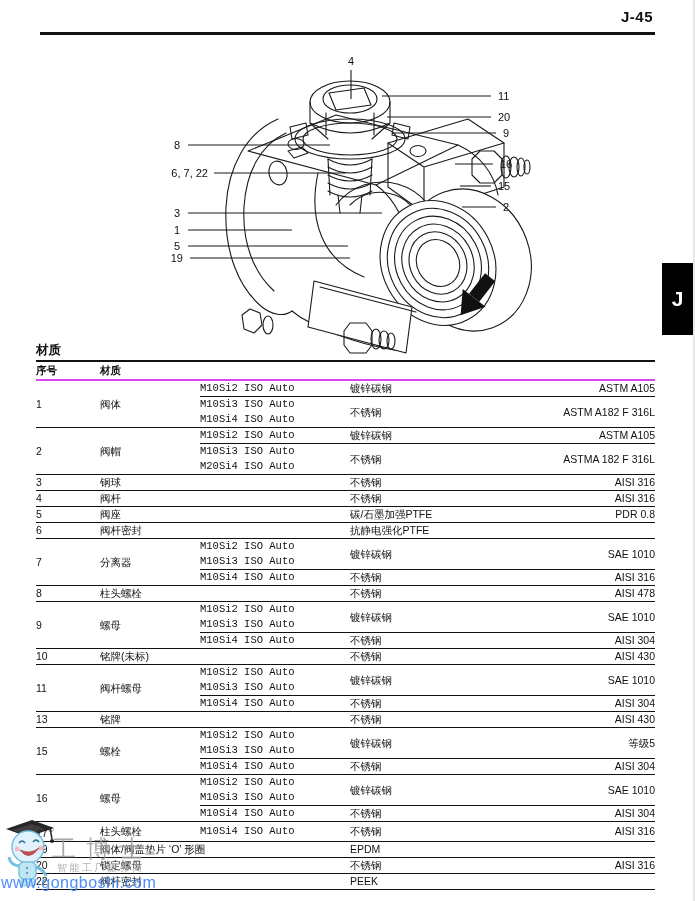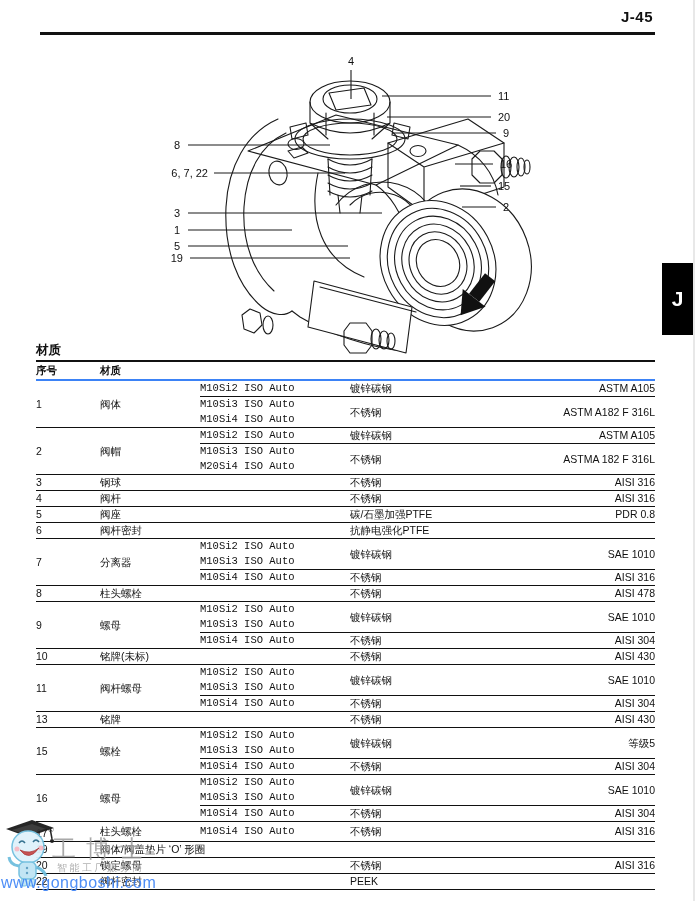--- a/index.html
+++ b/index.html
@@ -11,21 +11,21 @@
   
   .j-tab{position:absolute;right:0;top:263px;width:31px;height:72px;background:#000;color:#fff;
          font-weight:bold;font-size:21px;display:flex;align-items:center;justify-content:center;}
   
   .diagram{position:absolute;left:150px;top:55px;width:410px;height:305px;}
   .diagram svg{display:block;}
   text.co{font-size:11px;fill:#111;font-family:"Liberation Sans",sans-serif;}
   
   .materials{position:absolute;left:36px;top:343px;width:619px;font-size:10.5px;line-height:15px;}
   .materials-title{font-weight:bold;font-size:12.5px;line-height:14px;padding-bottom:3px;border-bottom:2.5px solid #111;}
-  .thead{display:flex;align-items:center;height:17px;border-bottom:2px solid #3b82f6;font-weight:bold;}
+  .thead{display:flex;align-items:center;height:17px;border-bottom:2px solid #d946ef;font-weight:bold;}
   .h-no{width:64px;flex:0 0 64px;}
   .h-part{width:250px;flex:0 0 250px;}
   .h-mat{flex:1;}
   .rowwrap{border-bottom:1.5px solid #111;}
   .trow{display:flex;align-items:center;}
   .c-no{width:64px;flex:0 0 64px;}
   .c-no sup{font-size:7px;}
   .c-part{width:100px;flex:0 0 100px;white-space:nowrap;overflow:visible;}
   .c-rest{flex:1;min-width:0;}
   .group{display:flex;align-items:center;min-height:15px;}
@@ -428,20 +428,27 @@
                 <div class="c-mat">不锈钢</div>
                 <div class="c-std">AISI 316</div>
               </div>
             </div>
           </div>
         </div>
         <div class="rowwrap">
           <div class="trow">
             <div class="c-no">19</div>
             <div class="c-part">阀体/阀盖垫片 ‘O’ 形圈</div>
+            <div class="c-rest">
+              <div class="group">
+                <div class="c-models"></div>
+                <div class="c-mat">EPDM</div>
+                <div class="c-std"></div>
+              </div>
+            </div>
           </div>
         </div>
         <div class="rowwrap">
           <div class="trow">
             <div class="c-no">20</div>
             <div class="c-part">锁定螺母</div>
             <div class="c-rest">
               <div class="group">
                 <div class="c-models"></div>
                 <div class="c-mat">不锈钢</div>

